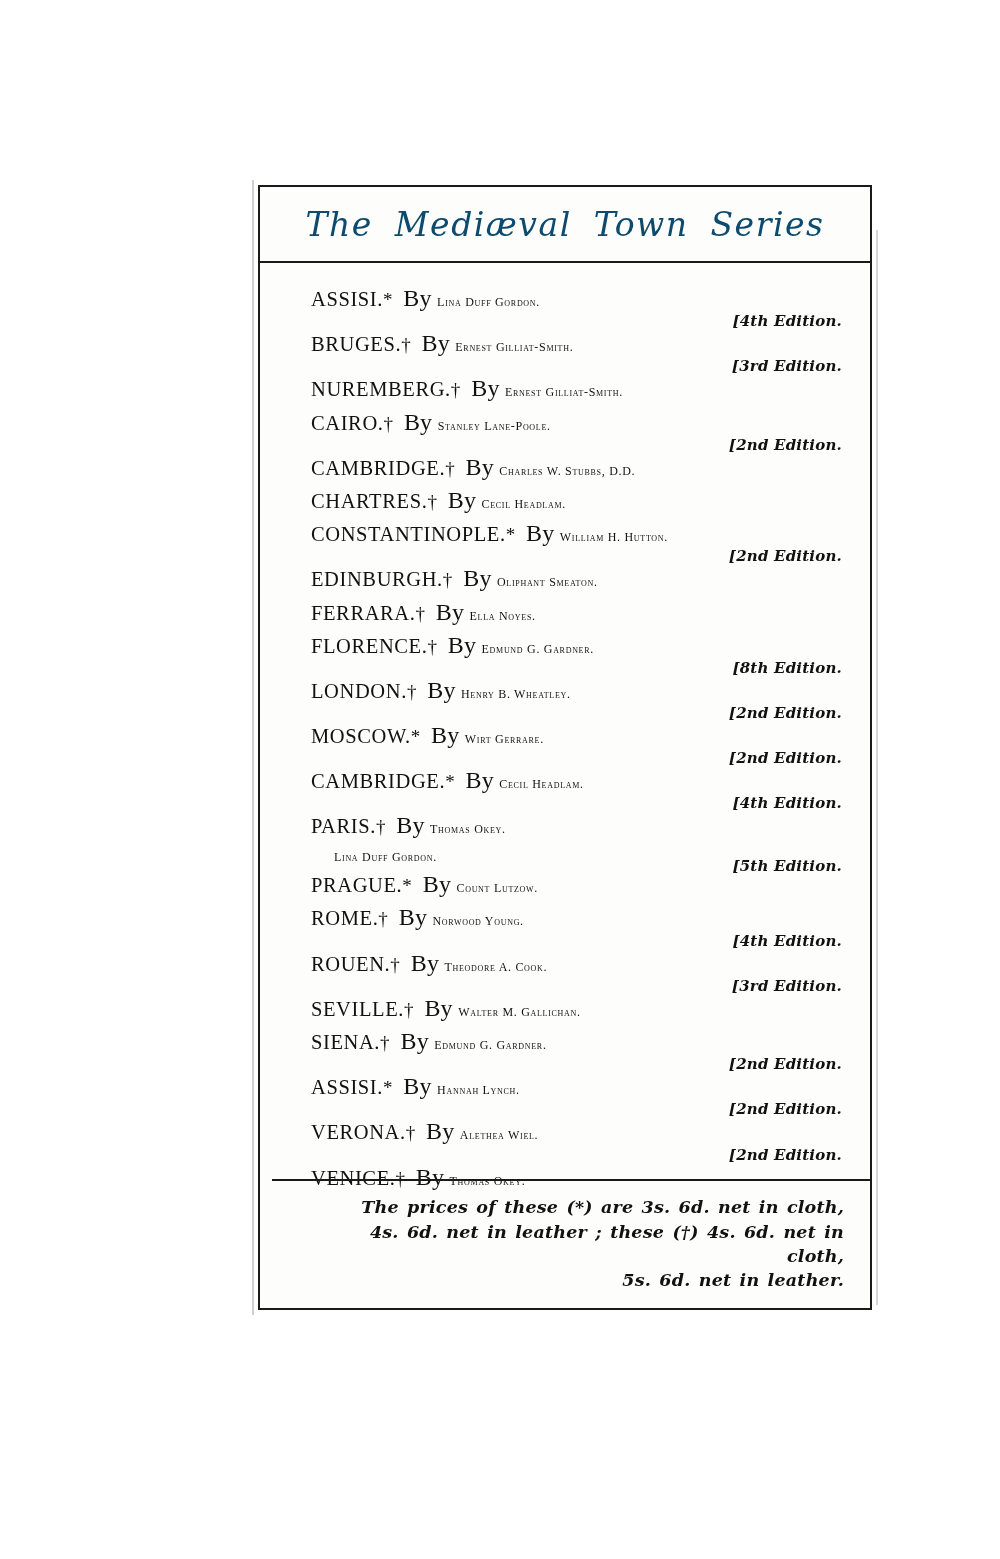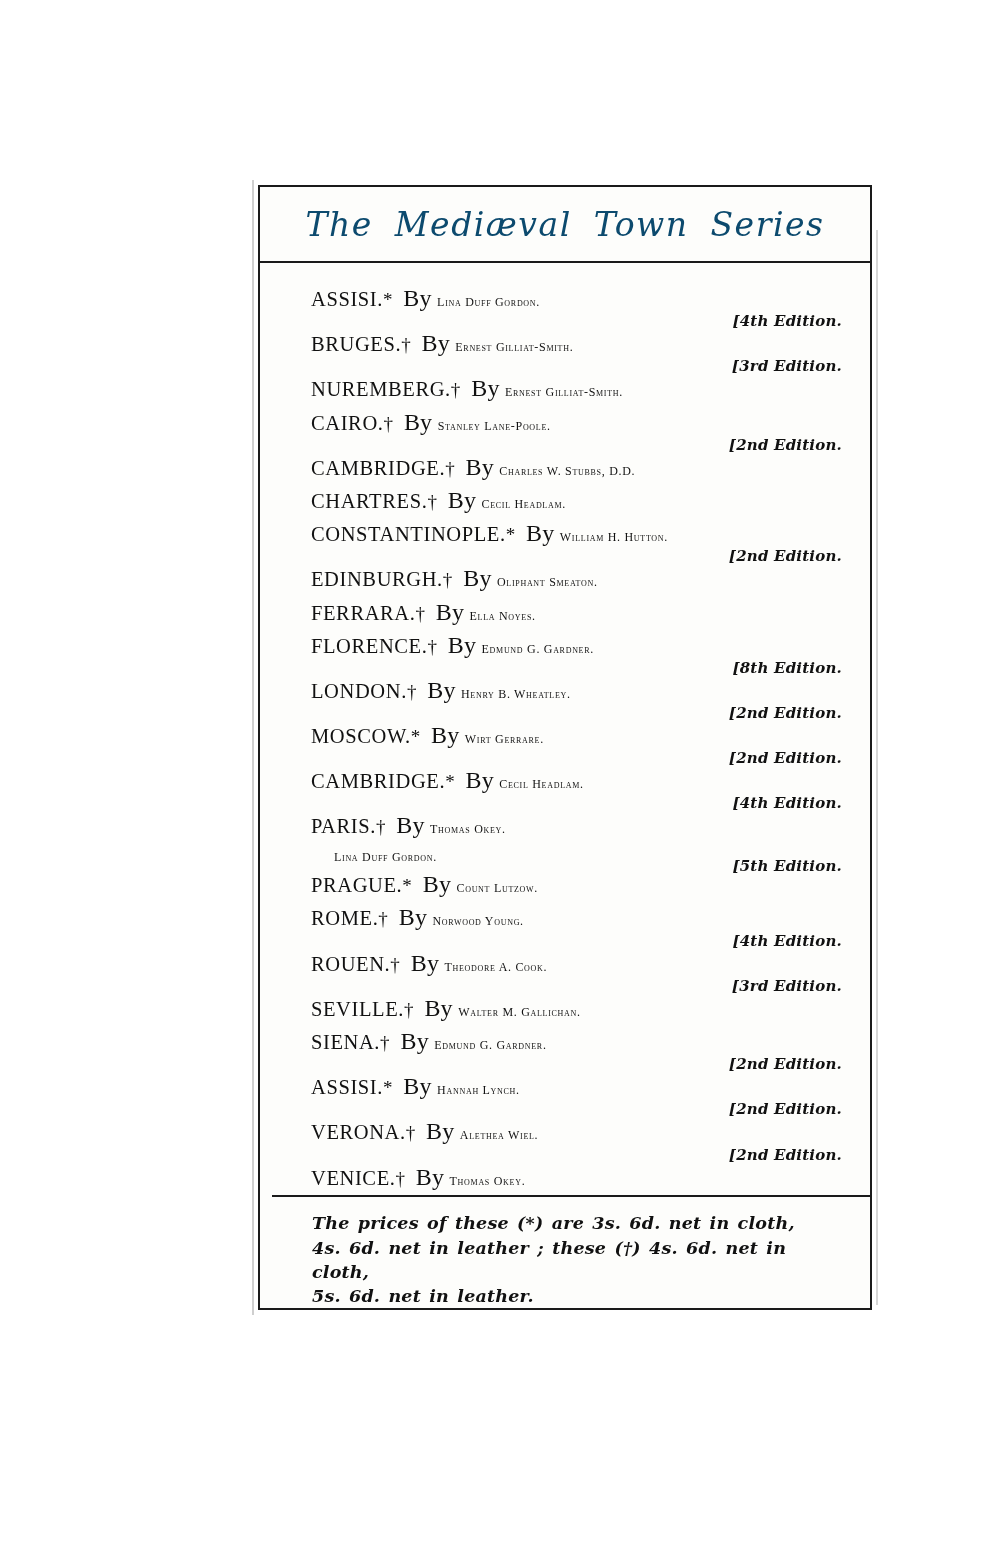--- a/index.html
+++ b/index.html
@@ -107,22 +107,23 @@
 
   .tight { margin-bottom: 0; }
 
   
   #footnote {
     position: absolute;
     left: 12px;
     right: 0;
     bottom: 0;
     border-top: 2px solid #1a1a1a;
-    padding: 14px 26px 0 40px;
-    box-sizing: border-box;
+    padding: 14px 26px 16px 40px;
+    box-sizing: border-box;
+    text-align: right;
   }
   #footnote p {
     margin: 0;
     font-family: "DejaVu Serif", serif;
     font-style: italic;
     font-weight: bold;
     font-size: 17.5px;
     line-height: 1.38;
     letter-spacing: 0.2px;
     word-spacing: 2px;

